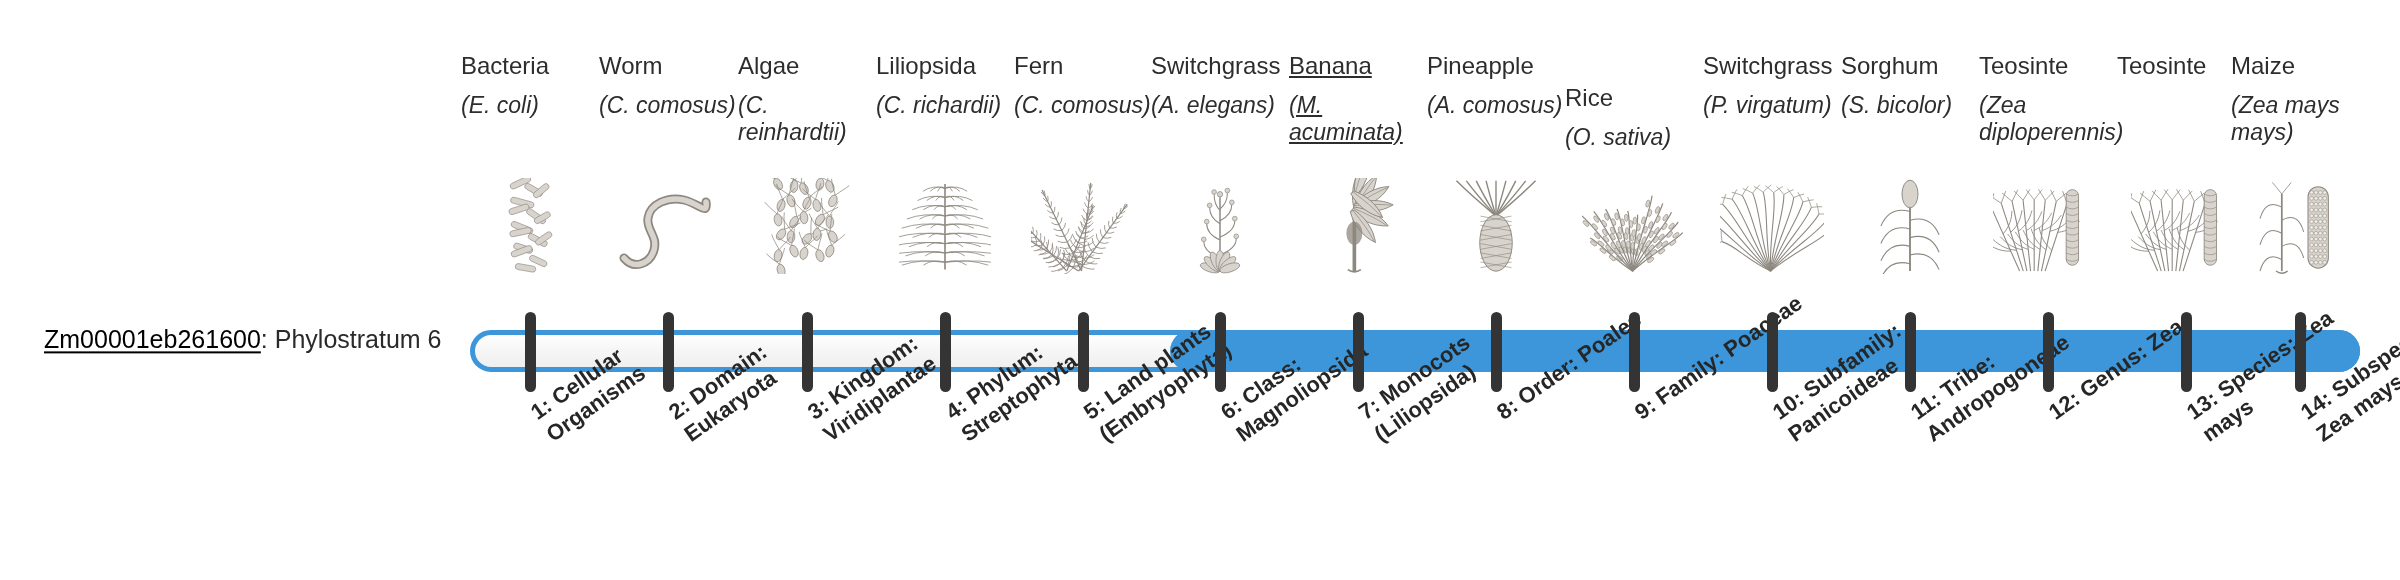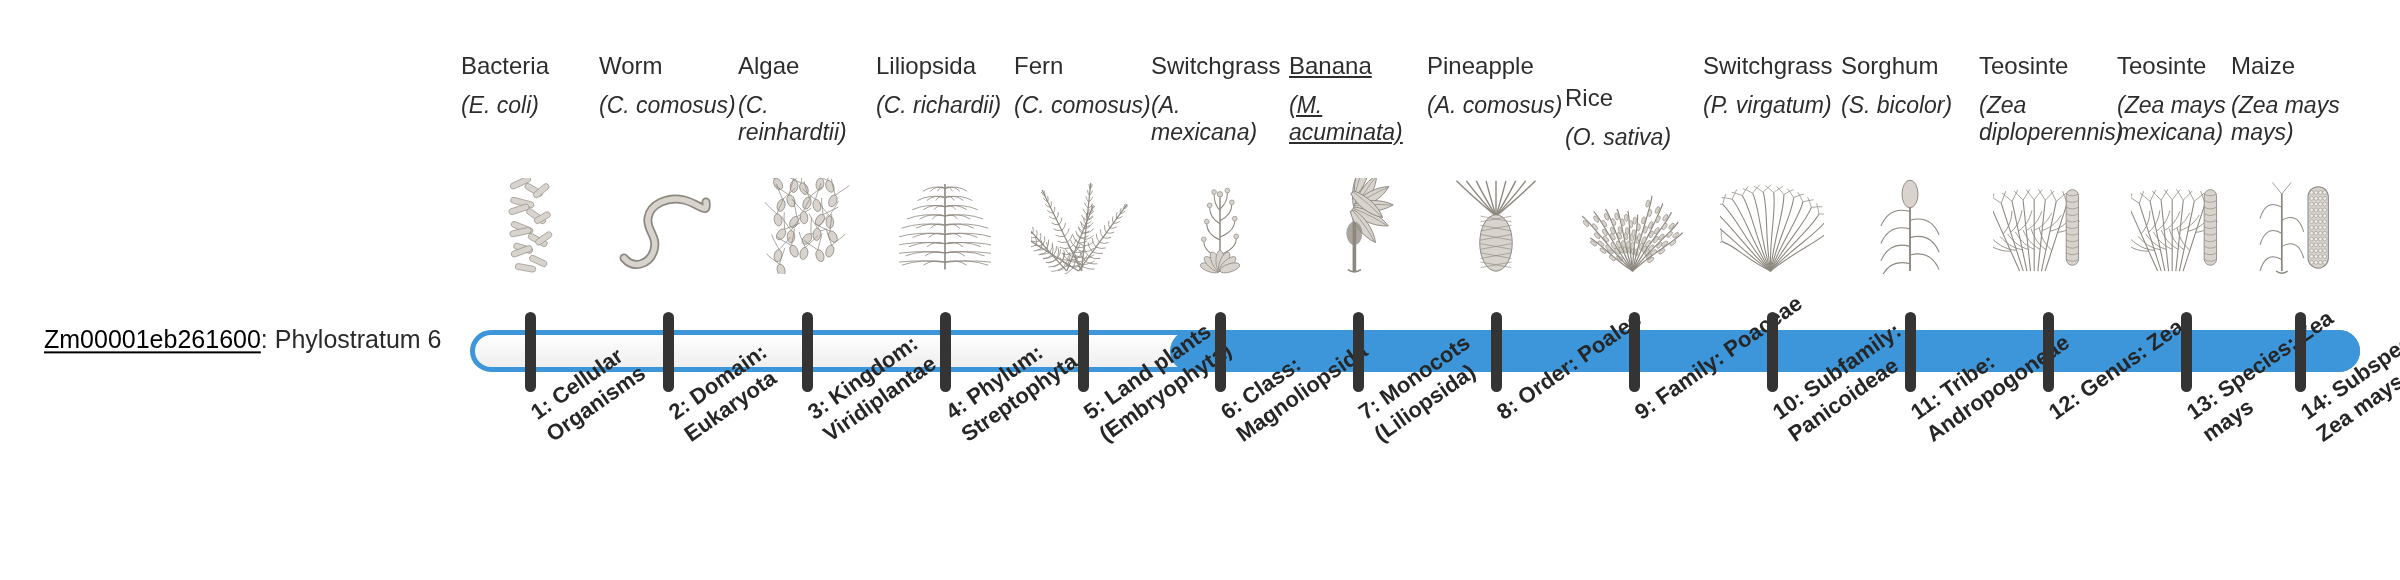--- a/index.html
+++ b/index.html
@@ -592,21 +592,21 @@
             <path d="M0 -82.28571428571428 q 2.3799999999999994 -2, 3.3999999999999995 -7" stroke="#8d887f" stroke-width="1" fill="none"></path>
             <path d="M0 -89.14285714285714 q -1.5866666666666662 -2, -2.266666666666666 -7" stroke="#8d887f" stroke-width="1" fill="none"></path>
             <path d="M0 -89.14285714285714 q 1.5866666666666662 -2, 2.266666666666666 -7" stroke="#8d887f" stroke-width="1" fill="none"></path>
           </g>
         </svg>
       </div>
       <div class="tick" style="left: 1083px;"></div>
       <div class="rank" style="left: 1083px;">5: Land plants (Embryophyta)</div>
       <div class="col" style="left: 1220px;">
         <div class="common-name">Switchgrass</div>
-        <div class="sci-name">(A. mexicana)</div>
+        <div class="sci-name">(A. elegans)</div>
       </div>
       <div class="organism" style="left: 1220px;">
         <svg width="96" height="96" viewBox="0 0 96 130">
           <path d="M48 126 L48 26" stroke="#8d887f" stroke-width="2" fill="none"></path>
           <path d="M48 108 Q 26 100, 26 86" stroke="#8d887f" stroke-width="1.4" fill="none"></path>
           <circle cx="26" cy="83" r="3.2" fill="#d8d4cd" stroke="#8d887f" stroke-width="0.9"></circle>
           <path d="M48 104 Q 70 96, 70 82" stroke="#8d887f" stroke-width="1.4" fill="none"></path>
           <circle cx="70" cy="79" r="3.2" fill="#d8d4cd" stroke="#8d887f" stroke-width="0.9"></circle>
           <path d="M48 84 Q 30 76, 30 62" stroke="#8d887f" stroke-width="1.4" fill="none"></path>
           <circle cx="30" cy="59" r="3.2" fill="#d8d4cd" stroke="#8d887f" stroke-width="0.9"></circle>
@@ -1025,21 +1025,20 @@
             <path d="M0 94 q 8.5 5, 17 0" stroke="#8d887f" stroke-width="0.9" fill="none"></path>
             <path d="M0 103 q 8.5 5, 17 0" stroke="#8d887f" stroke-width="0.9" fill="none"></path>
             <path d="M0 112 q 8.5 5, 17 0" stroke="#8d887f" stroke-width="0.9" fill="none"></path>
           </g>
         </svg>
       </div>
       <div class="tick" style="left: 2048px;"></div>
       <div class="rank" style="left: 2048px;">12: Genus: Zea</div>
       <div class="col" style="left: 2186px;">
         <div class="common-name">Teosinte</div>
-        <div class="sci-name">(Zea mays mexicana)</div>
       </div>
       <div class="organism" style="left: 2186px;">
         <svg width="110" height="96" viewBox="0 0 110 132">
           <g transform="translate(16,128) rotate(-24)">
       <path d="M0 0 L0 -98" stroke="#8d887f" stroke-width="1.5" fill="none"></path>
       <path d="M0 -30 C -14 -36, -20 -44, -26 -54" stroke="#8d887f" stroke-width="1.1" fill="none"></path>
       <path d="M0 -56 C 13 -62, 19 -70, 24 -80" stroke="#8d887f" stroke-width="1.1" fill="none"></path>
       <path d="M0 -98 q -7 -9, -11 -14" stroke="#8d887f" stroke-width="1" fill="none"></path>
       <path d="M0 -98 q 7 -9, 11 -14" stroke="#8d887f" stroke-width="1" fill="none"></path>
     </g>

